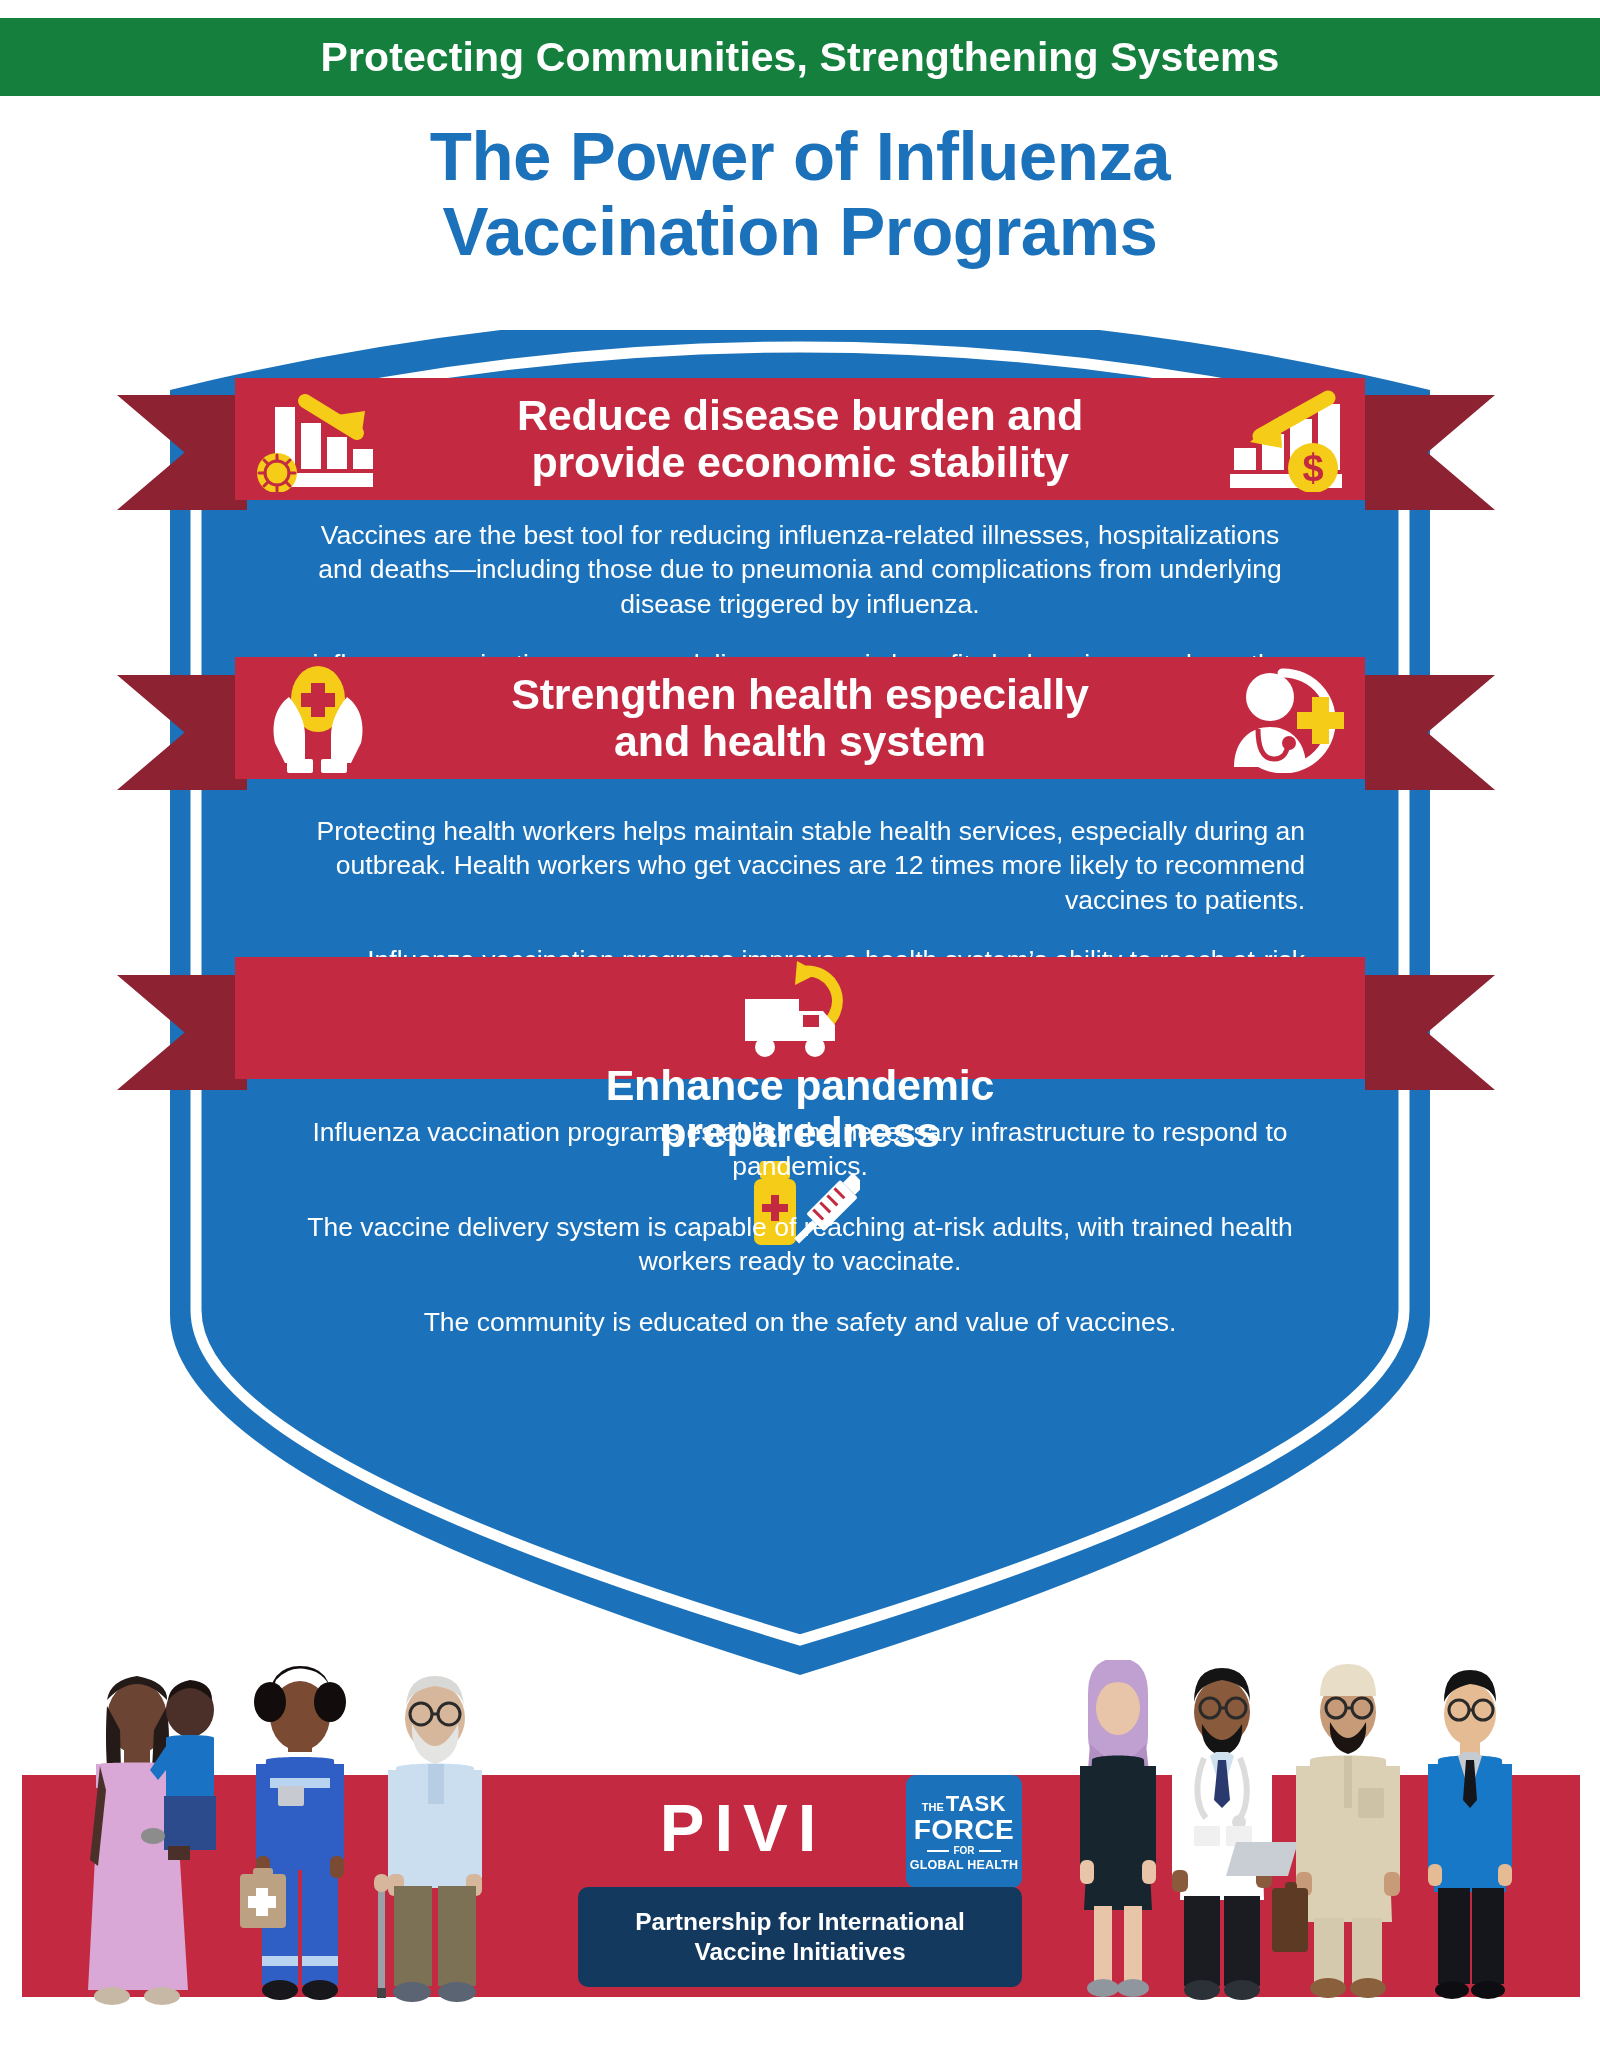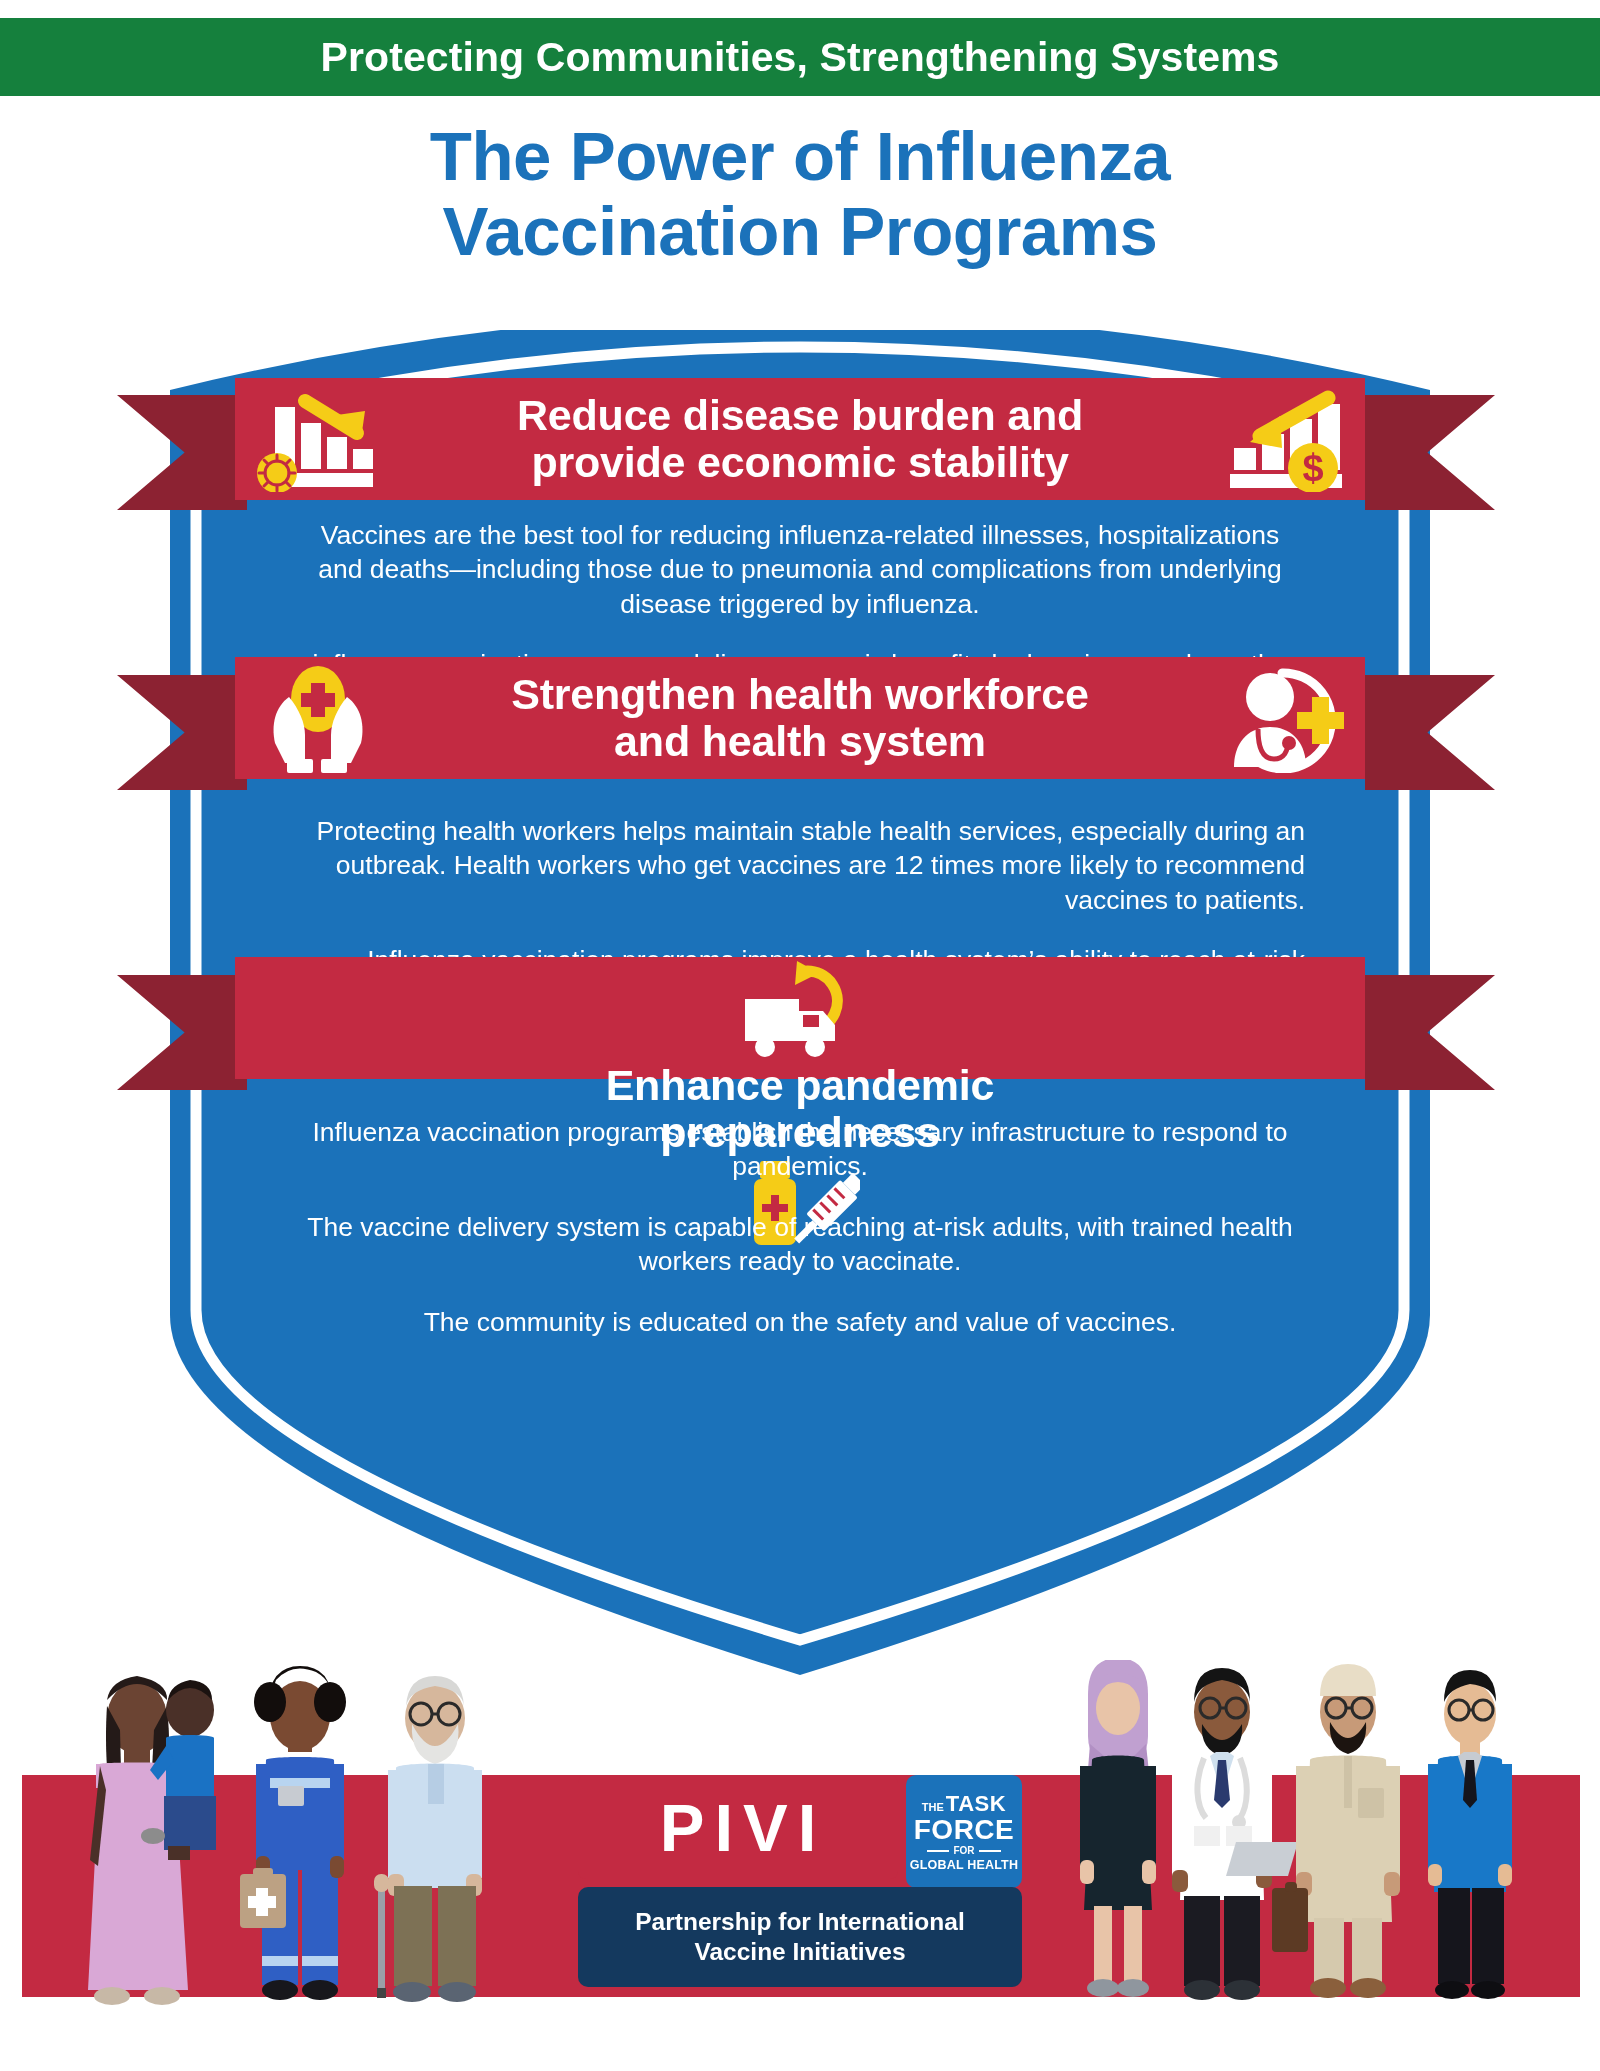--- a/index.html
+++ b/index.html
@@ -194,21 +194,21 @@
           <rect x="52" y="20" width="14" height="34" fill="#c32a42"></rect>
           <rect x="42" y="30" width="34" height="14" fill="#c32a42"></rect>
           <path d="M30 34 C16 44 12 62 16 80 L26 100 L46 100 L46 72 C46 60 40 46 30 34 Z" fill="#fff"></path>
           <path d="M88 34 C102 44 106 62 102 80 L92 100 L72 100 L72 72 C72 60 78 46 88 34 Z" fill="#fff"></path>
           <rect x="28" y="96" width="26" height="14" rx="2" fill="#fff"></rect>
           <rect x="62" y="96" width="26" height="14" rx="2" fill="#fff"></rect>
         </svg>
       </div>
 
       <div class="banner-title">
-        <span>Strengthen health workforce</span><br>
+        <span>Strengthen health especially</span><br>
         <span>and health system</span>
       </div>
 
       <div class="banner-icon" style="width:150px;">
         <svg width="128" height="110" viewBox="0 0 128 110">
           <path d="M64 10 A48 48 0 1 1 36 96" fill="none" stroke="#fff" stroke-width="9" stroke-linecap="round"></path>
           <circle cx="52" cy="34" r="24" fill="#fff"></circle>
           <path d="M16 104 C16 78 32 64 52 64 C72 64 88 78 88 104 Z" fill="#fff"></path>
           <path d="M40 66 C40 88 46 96 56 96 C66 96 70 88 70 78" fill="none" stroke="#c32a42" stroke-width="5"></path>
           <circle cx="71" cy="80" r="7" fill="#c32a42"></circle>

